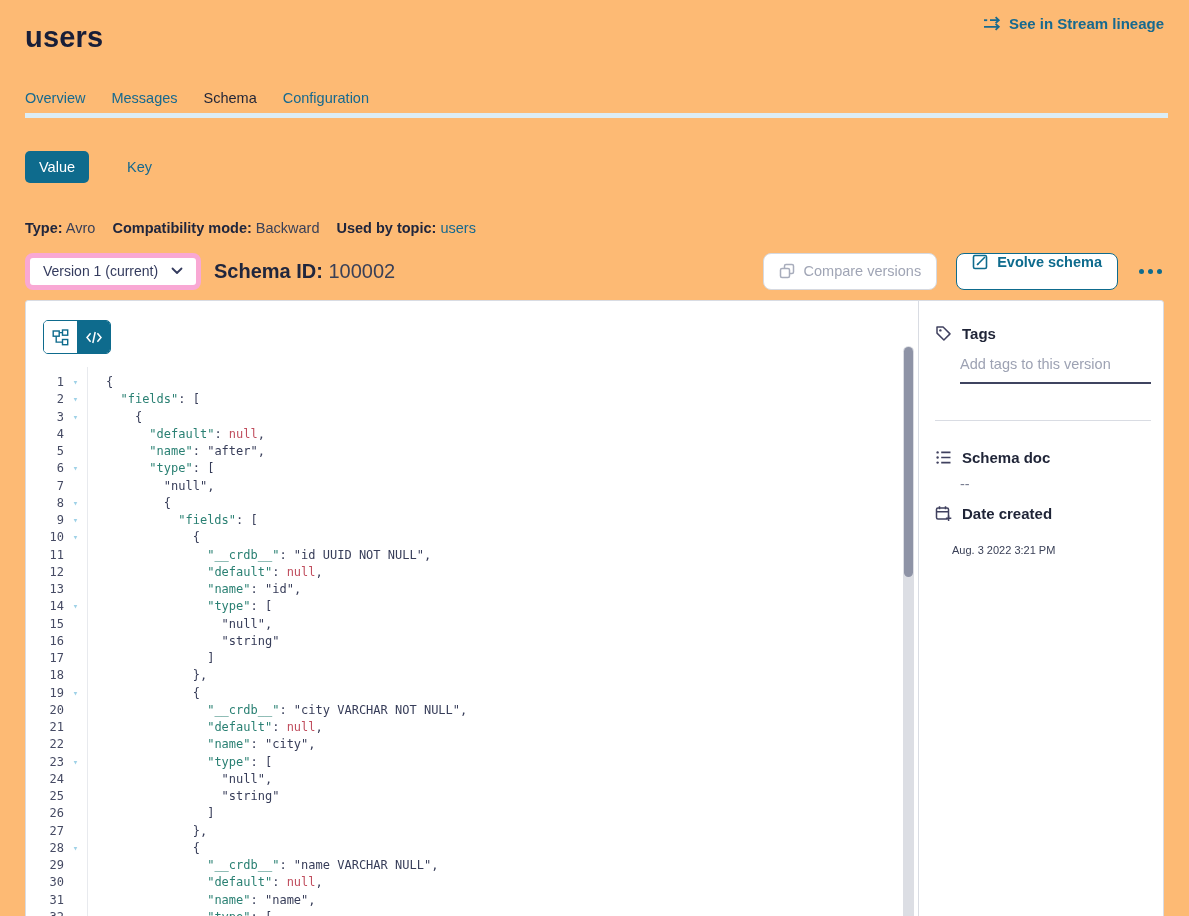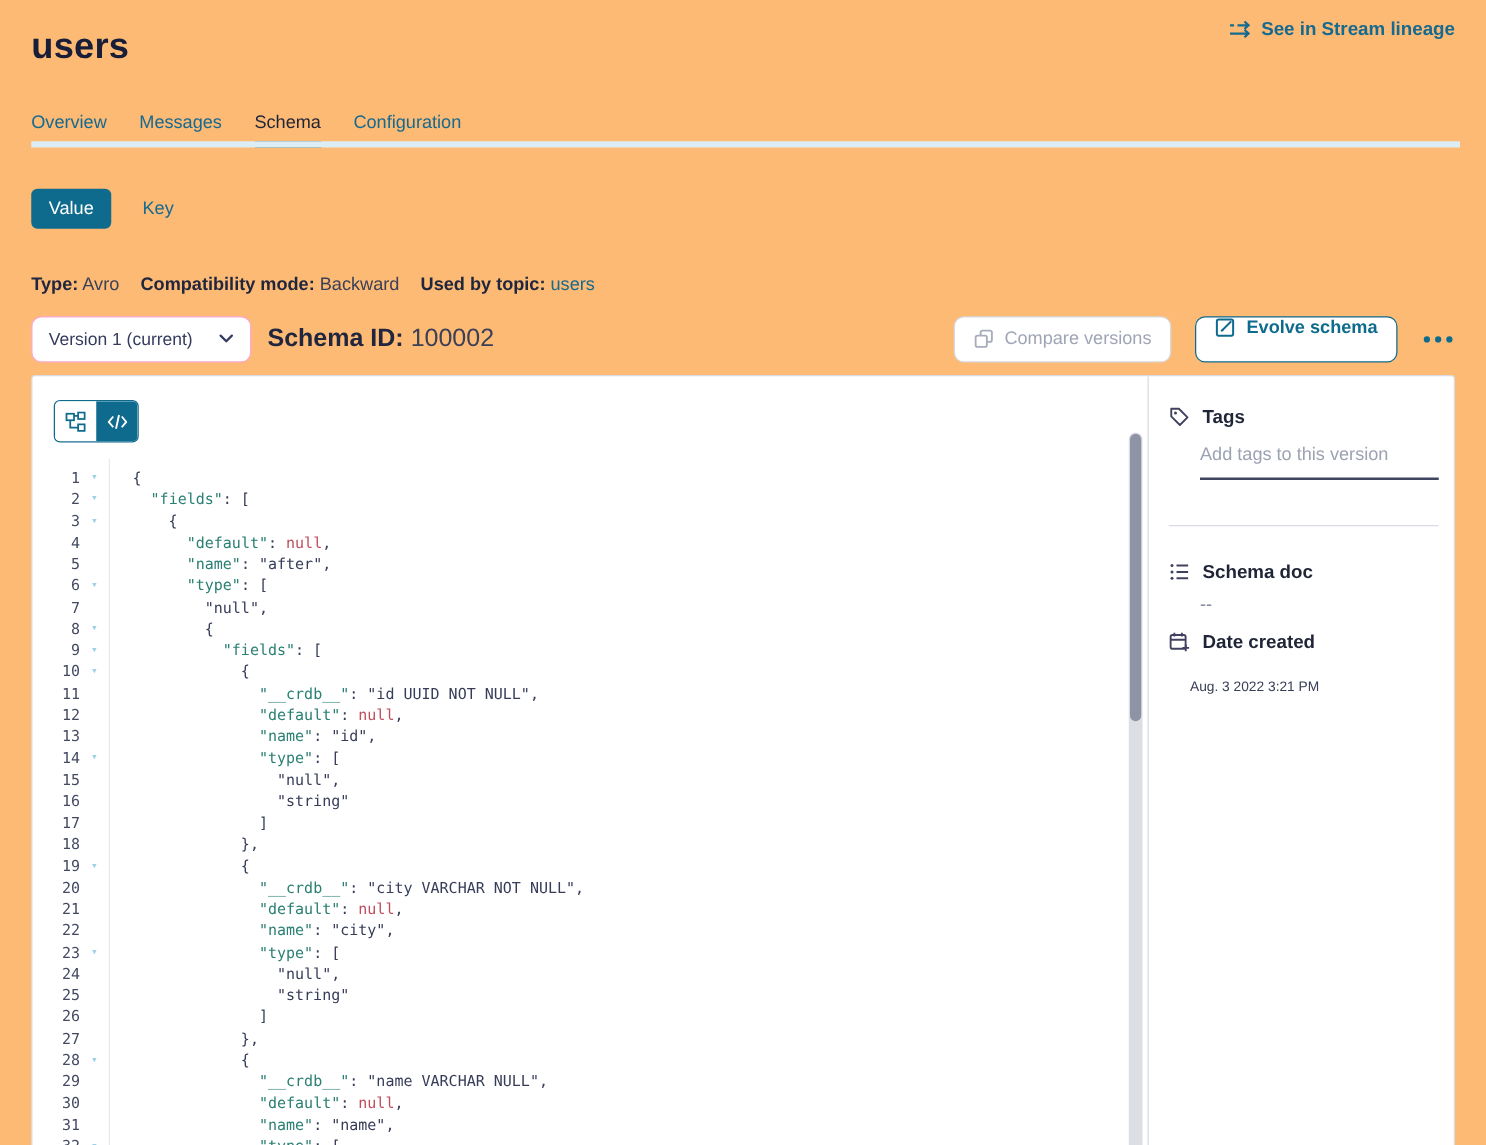--- a/index.html
+++ b/index.html
@@ -13,32 +13,32 @@
                   color:#16698f; font-size:15px; font-weight:bold; cursor:pointer; }
 
   
   .tabs { position:absolute; left:25px; top:90px; display:flex; gap:26px; font-size:14.5px; }
   .tab { position:relative; height:28px; color:#16698f; cursor:pointer; }
   .tab.active { color:#1f2437; }
   .tab.active::after { content:""; position:absolute; left:0; right:0; top:23px; height:5px; background:#0e6285; }
   .tabs-baseline { position:absolute; left:25px; right:21px; top:113px; height:5px; background:#dcedf6; }
 
   
-  .vk-row { position:absolute; left:25px; top:151px; display:flex; align-items:center; gap:25px; }
+  .vk-row { position:absolute; left:25px; top:151px; display:flex; align-items:center; gap:38px; }
   .btn-value { background:#0e6b8d; color:#fff; border:none; border-radius:5px; padding:8px 14px; font-size:14.5px; font-family:inherit; cursor:pointer; }
   .btn-key { background:none; border:none; color:#16698f; font-size:14.5px; font-family:inherit; cursor:pointer; padding:0; }
 
   
   .meta-row { position:absolute; left:25px; top:220px; font-size:14.5px; color:#3a4057; display:flex; gap:17px; }
   .meta-row b { color:#20263d; font-weight:bold; }
   .meta-link { color:#16698f; cursor:pointer; }
 
   
   .version-row { position:absolute; left:25px; right:25px; top:252px; height:38px; display:flex; align-items:center; }
-  .version-select { width:176px; height:37px; border:1px solid #f9a8d4; border-radius:8px; background:#fff;
+  .version-select { width:176px; height:37px; border:5px solid #f9a8d4; border-radius:8px; background:#fff;
                     display:flex; align-items:center; justify-content:space-between; padding:0 13px;
                     font-size:14px; color:#343b5e; cursor:pointer; }
   .schema-id { margin-left:13px; font-size:20px; color:#3a4057; }
   .schema-id b { color:#20263d; }
   .actions { margin-left:auto; display:flex; align-items:center; gap:19px; }
   .btn-compare { height:37px; display:flex; align-items:center; gap:9px; padding:0 15px; border:1px solid #d6d9e0;
                  border-radius:8px; background:#fff; color:#a0a5b5; font-size:14.5px; font-weight:normal; font-family:inherit; }
   .btn-evolve { height:37px; display:flex; gap:9px; padding:0 15px; border:1px solid #0e6b8d;
                 border-radius:8px; background:#fff; color:#0e6b8d; font-size:14.5px; font-weight:bold; font-family:inherit; cursor:pointer; }
   .btn-more { border:none; background:none; display:flex; gap:4px; padding:6px 2px; cursor:pointer; align-items:center; }

